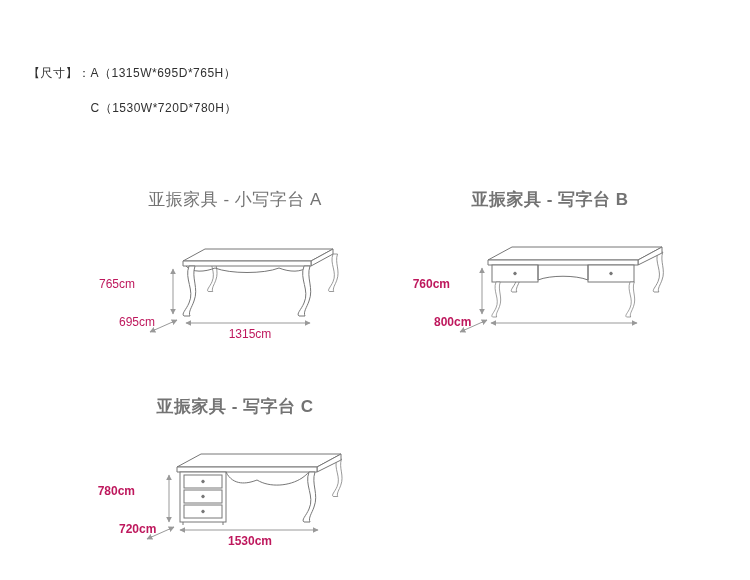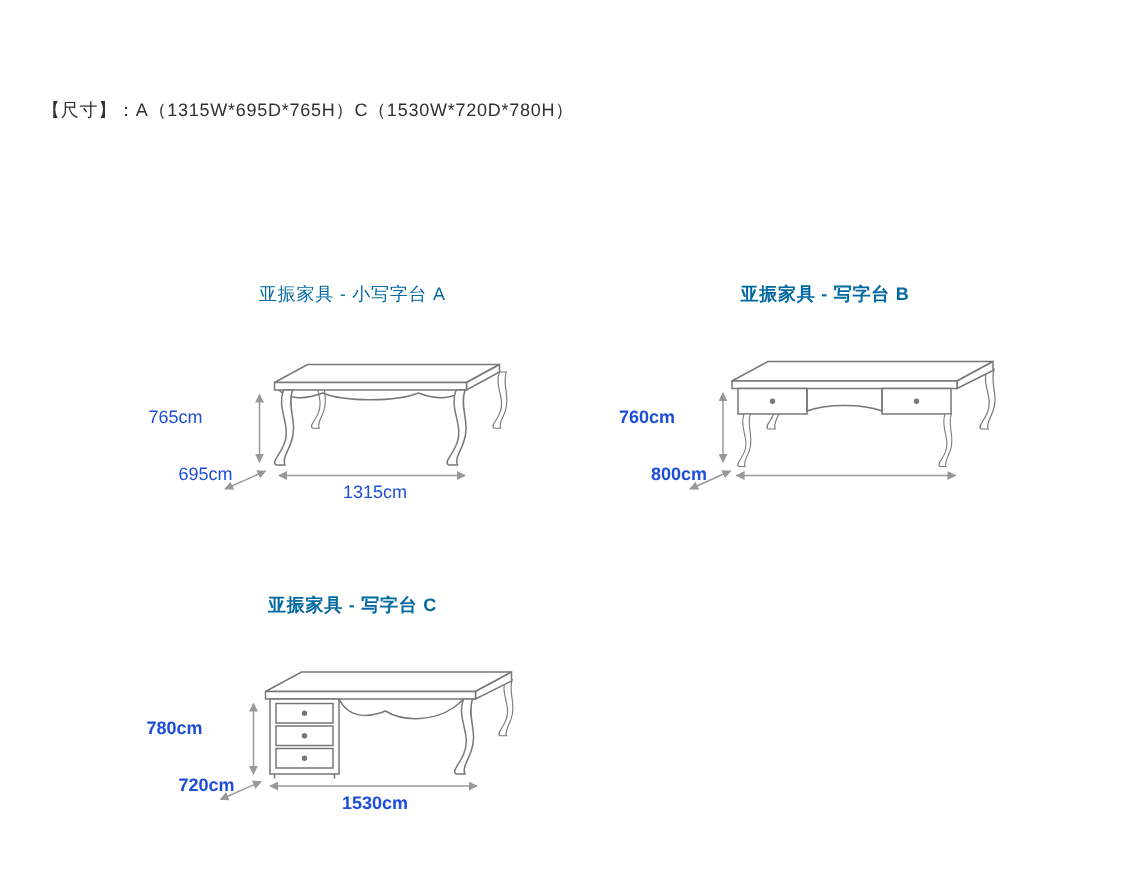--- a/index.html
+++ b/index.html
@@ -13,35 +13,35 @@
   }
   .canvas { position:absolute; inset:0; background:#fff; }
 
   
   .size-header {
     position:absolute; left:28px; top:56px;
     display:flex; align-items:flex-start;
     font-size:12px; color:#303030; letter-spacing:0.5px;
   }
   .size-label { line-height:35px; white-space:pre; }
-  .size-specs { display:flex; flex-direction:row; }
+  .size-specs { display:flex; flex-direction:column; }
   .spec-line { line-height:35px; white-space:pre; }
 
   
   .product { position:absolute; width:280px; }
   .product-a { left:95px;  top:188px; }
   .product-b { left:410px; top:188px;font-weight:bold; }
   .product-c { left:95px;  top:395px;font-weight:bold; }
   .product-title {
-    text-align:center; font-size:12px; color:#0369a1; letter-spacing:0.5px;
+    text-align:center; font-size:17px; color:#737373; letter-spacing:0.5px;
   }
   .drawing { position:relative; margin-top:28px; height:118px; }
   .drawing svg.deskart { position:absolute; left:38px; top:0; }
 
-  .dim { position:absolute; font-size:12px; color:#1d4ed8; white-space:nowrap; }
+  .dim { position:absolute; font-size:12px; color:#be185d; white-space:nowrap; }
   .dim-height { left:0;  top:38px; width:40px; text-align:right; }
   .dim-depth  { left:24px; top:76px; }
   .dim-width  { left:40px; top:88px; width:230px; text-align:center; }
 </style>
 </head>
 <body>
 
 <div class="canvas">
 
   <div class="size-header">

